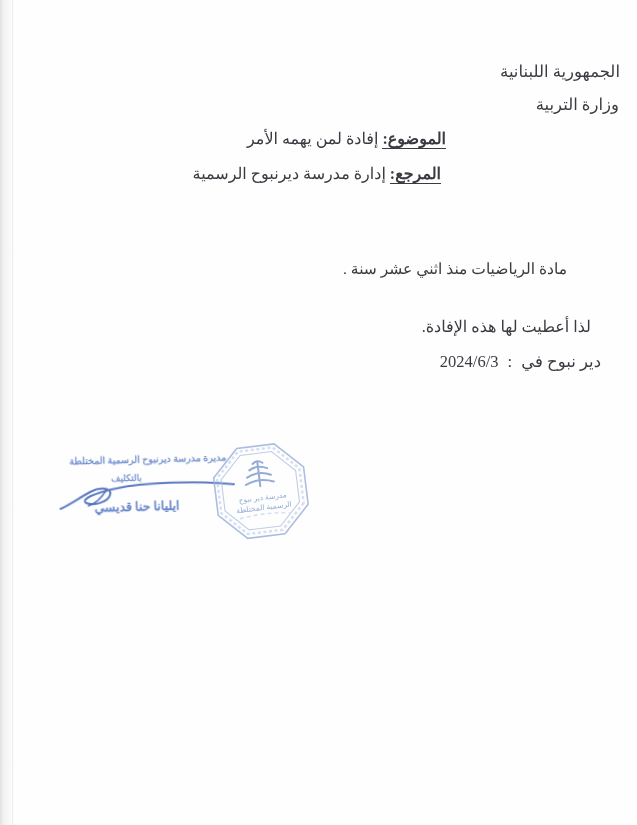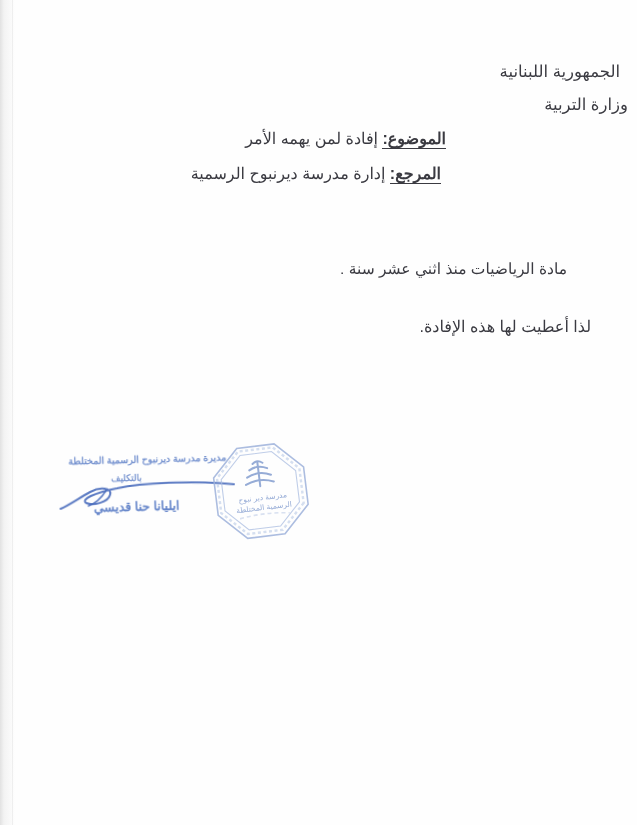--- a/index.html
+++ b/index.html
@@ -1,21 +1,21 @@
 <!DOCTYPE html>
 <html lang="ar"><head>
 <meta charset="utf-8">
 <style>
   html,body{margin:0;padding:0;background:#ffffff;}
   .page{
     position:relative;
     width:637px;height:825px;
     background:#fefefe;
     overflow:hidden;
-    font-family:Liberation Sans, sans-serif;
+    font-family:Liberation Serif, serif;
     color:#3a3a41;
     direction:rtl;
   }
   
   .scan-edge{
     position:absolute;left:0;top:0;width:16px;height:825px;
     background:linear-gradient(to right,#d8d8d8 0px,#efefef 4px,rgba(255,255,255,0) 15px);
     opacity:.75;pointer-events:none;
   }
   .scan-line{
@@ -58,36 +58,41 @@
 </style>
 </head>
 <body>
 
 <div class="page">
 
   <div class="scan-edge"></div>
   <div class="scan-line"></div>
 
   <div class="t hdr" style="top:60px;right:17px;">الجمهورية اللبنانية</div>
-  <div class="t hdr" style="top:93px;right:9px;">وزارة التربية</div>
+  <div class="t hdr" style="top:93px;right:18px;">وزارة التربية</div>
 
   <div class="t" style="top:162px;right:196px;">
     <span class="lbl">المرجع:</span>
     <span>إدارة مدرسة ديرنبوح الرسمية</span>
   </div>
 
   <div class="t" style="top:127px;right:191px;">
     <span class="lbl">الموضوع:</span>
     <span>إفادة لمن يهمه الأمر</span>
   </div>
 
   <div class="t" style="top:315px;right:46px;">لذا أعطيت لها هذه الإفادة.</div>
 
   <div class="t body-line" style="top:258px;right:70px;">مادة الرياضيات منذ اثني عشر سنة .</div>
 
+  <div class="t dateline" style="top:350px;right:36px;">
+    <span>دير نبوح في</span>
+    <span style="padding:0 5px;">:</span>
+    <span class="date-num">2024/6/3</span>
+  </div>
 
 
   <div class="stamp">
     <div class="stamp-l1">مديرة مدرسة ديرنبوح الرسمية المختلطة</div>
     <div class="stamp-l2">بالتكليف</div>
     <svg class="squiggle" viewBox="0 0 215 32">
       <path d="M212,9 C170,4 120,5 95,10 C72,14 58,20 64,24 C70,27 86,24 88,16 C90,9 78,8 68,13 C58,18 46,26 38,29" fill="none" stroke="#4a6dbd" stroke-width="2" stroke-linecap="round" opacity="0.9"></path>
       <path d="M84,12 C80,18 74,24 66,27" fill="none" stroke="#4a6dbd" stroke-width="1.6" stroke-linecap="round" opacity="0.85"></path>
     </svg>
     <div class="stamp-name">ايليانا حنا قديسي</div>

